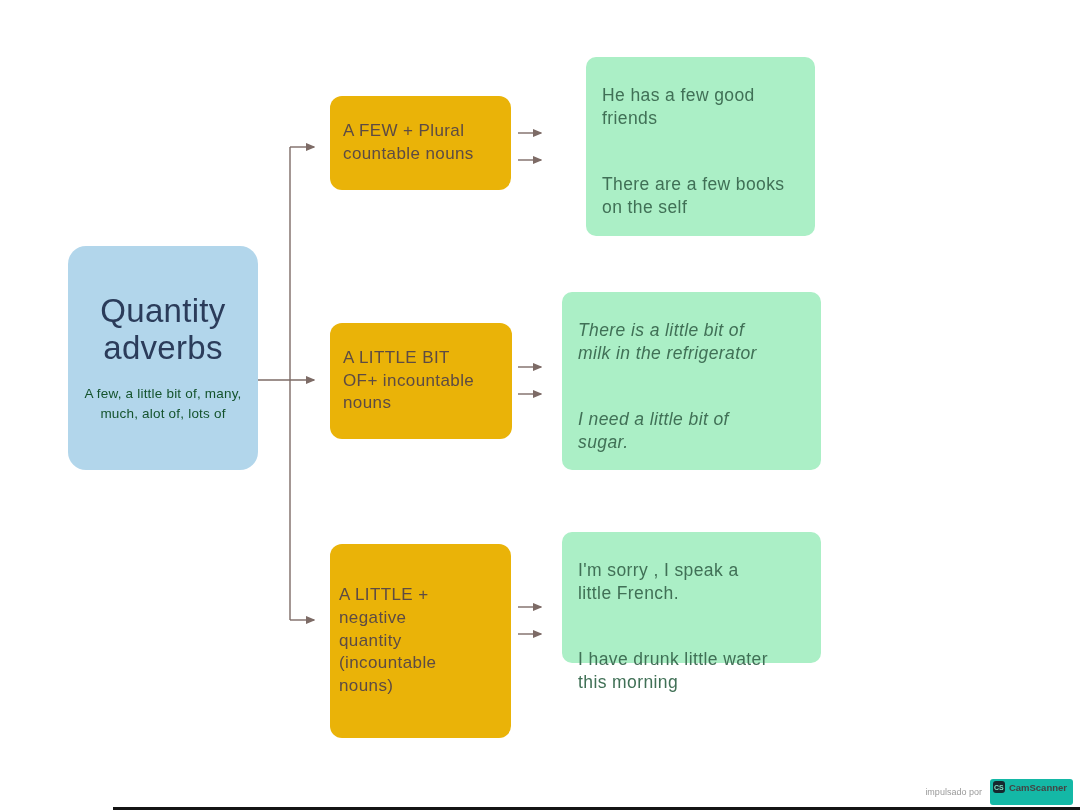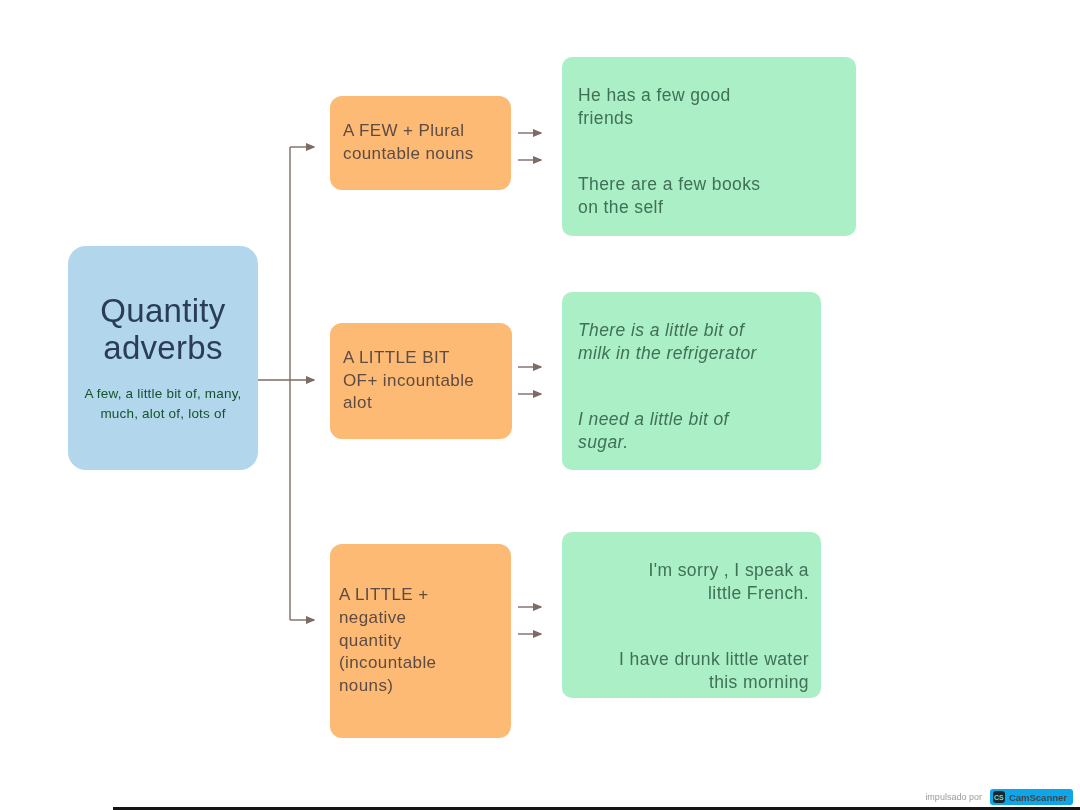--- a/index.html
+++ b/index.html
@@ -43,21 +43,21 @@
     margin-top: 17px;
     font-size: 13.5px;
     line-height: 1.5;
     color: #14532d;
     letter-spacing: 0.2px;
     white-space: pre-line;
   }
 
   
   .rule {
-    background: #fdba74;
+    background: #eab308;
     border-radius: 12px;
     color: #5d4b44;
     font-size: 17px;
     line-height: 1.34;
     letter-spacing: 0.4px;
     display: flex;
     align-items: center;
     padding: 8px 8px 8px 13px;
     white-space: pre-line;
   }
@@ -73,40 +73,40 @@
     padding: 27px 12px 0 16px;
   }
   .example p {
     margin: 0;
     font-size: 17.5px;
     line-height: 1.32;
     letter-spacing: 0.4px;
     white-space: pre-line;
   }
   .example p + p { margin-top: 43px; }
-  .ex-1 { left: 562px; top: 57px;  width: 294px; height: 179px; }
+  .ex-1 { left: 586px; top: 57px;  width: 229px; height: 179px; }
   .ex-2 { left: 562px; top: 292px; width: 259px; height: 178px; font-style: italic; }
-  .ex-3 { left: 562px; top: 532px; width: 259px; height: 166px; text-align: right; }
+  .ex-3 { left: 562px; top: 532px; width: 259px; height: 131px; }
 
   
   .watermark {
     position: absolute;
     right: 7px; bottom: 5px;
     display: flex;
     align-items: center;
     gap: 8px;
   }
   .wm-text { font-size: 9px; color: #9a9a9a; }
   .wm-badge {
     display: flex;
     align-items: center;
     gap: 4px;
-    background: #0ea5e9;
+    background: #14b8a6;
     border-radius: 3px;
-    padding: 2px 6px 2px 3px;
+    padding: 2px 6px 12px 3px;
   }
   .wm-icon {
     width: 12px; height: 12px;
     background: #16272e;
     color: #7fe0c4;
     border-radius: 3px;
     font-size: 7px;
     font-weight: bold;
     display: flex;
     align-items: center;
@@ -151,21 +151,21 @@
     <div class="root-title">Quantity
 adverbs</div>
     <div class="root-sub">A few, a little bit of, many,
 much, alot of, lots of</div>
   </div>
 
   <div class="node rule rule-1">A FEW + Plural
 countable nouns</div>
   <div class="node rule rule-2">A LITTLE BIT
 OF+ incountable
-alot</div>
+nouns</div>
   <div class="node rule rule-3">A LITTLE +
 negative
 quantity
 (incountable
 nouns)</div>
 
   <div class="node example ex-1">
     <p>He has a few good
 friends</p>
     <p>There are a few books

